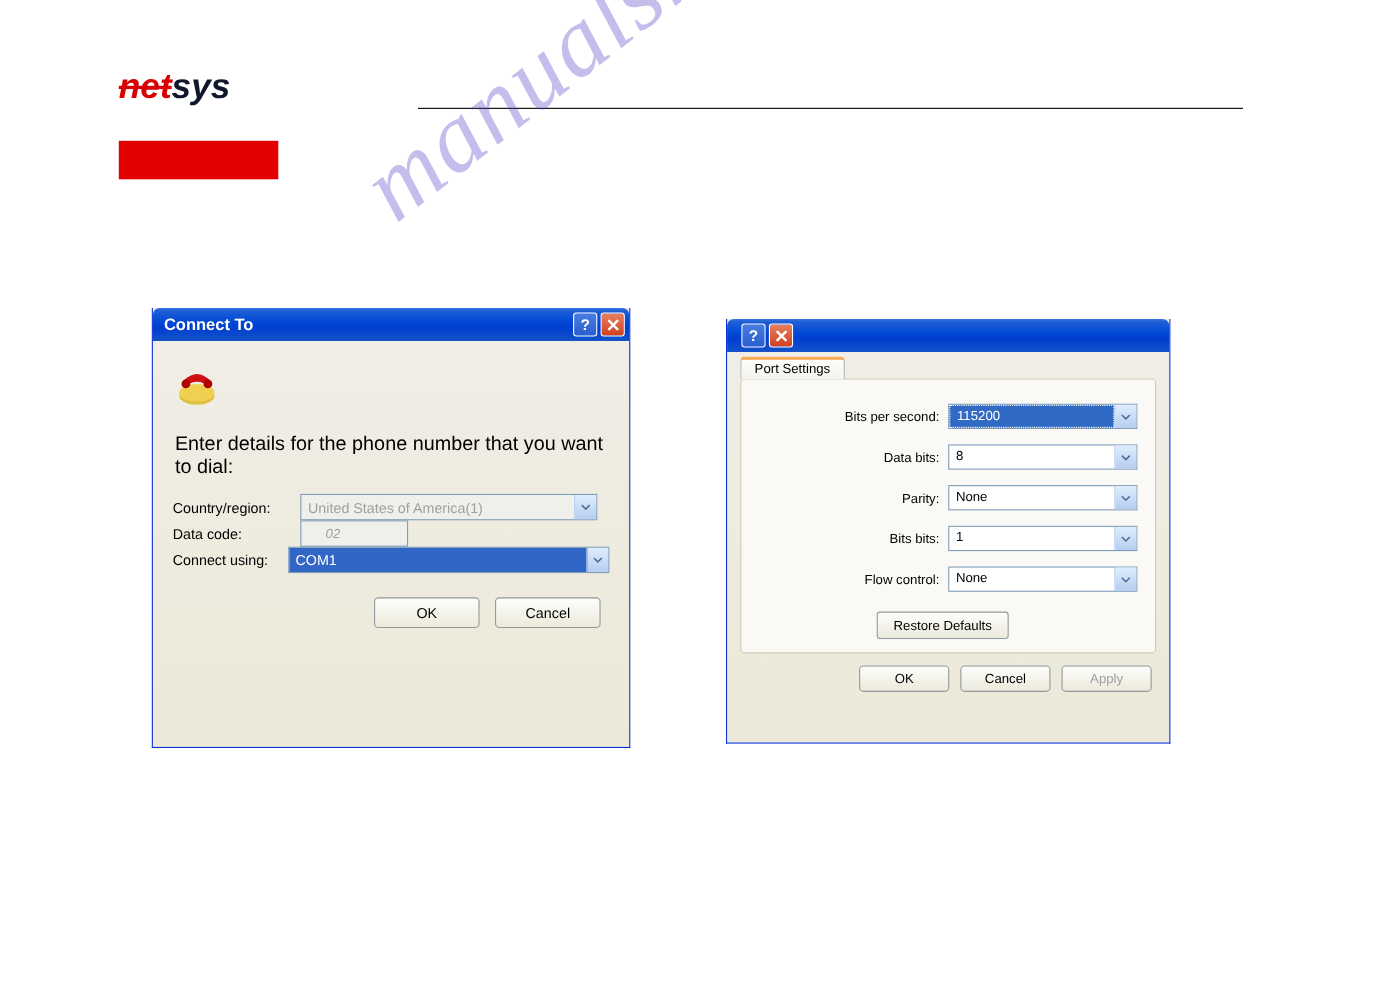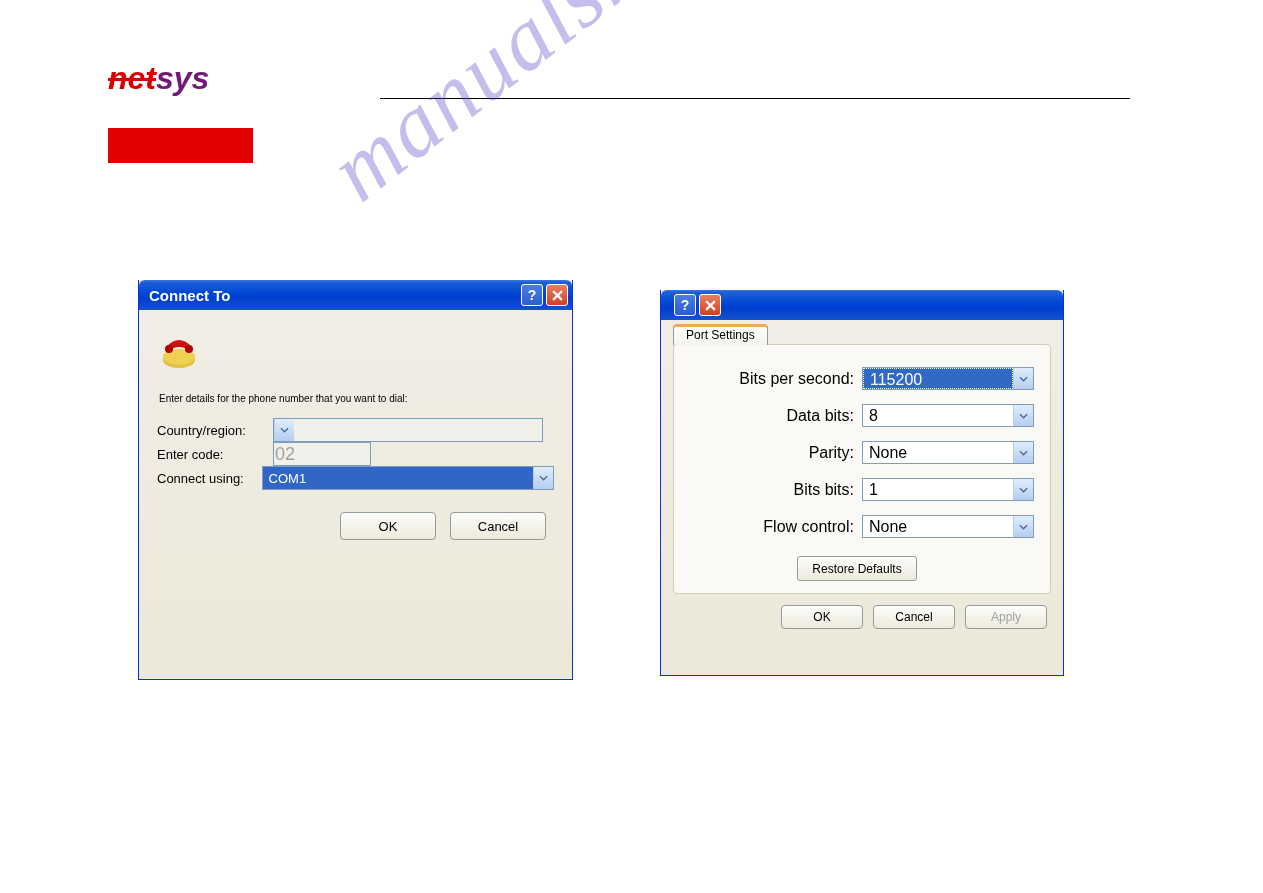--- a/index.html
+++ b/index.html
@@ -10,21 +10,21 @@
     height: 893px;
     background: #ffffff;
     font-family: Tahoma, Arial, sans-serif;
     font-size: 13px;
     position: relative;
     overflow: hidden;
   }
   .logo-area { position: absolute; left: 108px; top: 60px; }
   .logo-text { font-size: 32px; font-weight: bold; font-style: italic; }
   .logo-net { color: #d80000; text-decoration: line-through; }
-  .logo-sys { color: #701a75; }
+  .logo-sys { color: #0f172a; }
   .hr-line { position: absolute; left: 380px; top: 98px; width: 750px; height: 0; border-top: 1px solid #000; }
   .red-block { position: absolute; left: 108px; top: 128px; width: 145px; height: 35px; background: #e30000; }
 
   .watermark {
     position: absolute; left: 310px; top: 140px;
     font-size: 90px; color: rgba(90,70,200,0.35); font-style: italic;
     transform: rotate(-38deg); transform-origin: left top;
     pointer-events: none; z-index: 50; letter-spacing: 2px;
     font-family: Georgia, serif;
   }
@@ -51,26 +51,26 @@
     display: flex; align-items: center; justify-content: center;
     font-weight: bold; font-size: 14px; color: #fff;
   }
   .tb-help { background: linear-gradient(#4a7de0, #2a5dd0); }
   .tb-close { background: linear-gradient(#e88060, #d04020); }
 
   
   .connect-dialog { left: 138px; top: 280px; width: 435px; height: 400px; }
   .connect-body { padding: 16px 18px 14px 18px; }
   .phone-icons { margin: 6px 0 16px 4px; }
-  .instruction { margin: 18px 0 14px 2px; font-size: 10px; }
+  .instruction { margin: 18px 0 14px 2px; font-size: 18px; }
   .form-row { display: flex; align-items: center; }
   .form-row label { width: 116px; font-size: 13px; }
   .text-input {
     height: 24px; background: #fff; border: 1px solid #7f9db9;
-    padding: 2px 1px; font-size: 18px;
+    padding: 2px 22px; font-size: 12px; font-style: italic;
   }
   .text-input.disabled { background: #f0f0ea; color: #a0a0a0; }
   .combo {
     height: 24px; border: 1px solid #7f9db9; display: flex; align-items: center;
   }
   .combo.disabled { background: #f0f0ea; color: #a0a0a0; }
   .combo.selected { background: linear-gradient(#3165c6,#3165c6); color: #fff; }
   .combo .combo-text { flex: 1; padding: 2px 6px; }
   .combo .combo-btn {
     width: 20px; height: 100%;
@@ -97,25 +97,25 @@
     border: 1px solid #919b9c; border-bottom: none;
     border-radius: 4px 4px 0 0;
   }
   .tab.active { border-top: 3px solid #f7a850; padding-top: 1px; }
   .group-box {
     border: 1px solid #d0cbb8;
     border-radius: 4px; margin: 0 6px; padding: 22px 16px 12px 16px;
     background: #faf9f5; position: relative; top: -1px;
   }
   .prop-row { display: flex; align-items: center; justify-content: flex-end; margin-bottom: 14px; gap: 8px; }
-  .prop-row label { font-size: 16px; }
+  .prop-row label { font-size: 12px; }
   .prop-combo {
     width: 172px; height: 23px; border: 1px solid #7f9db9; display: flex; background: #fff;
   }
-  .prop-combo .pc-text { flex: 1; padding: 2px 6px; font-size: 16px; }
+  .prop-combo .pc-text { flex: 1; padding: 2px 6px; font-size: 12px; }
   .prop-combo.sel .pc-text { background: #316ac5; color: #fff; border: 1px dotted #ffe; }
   .prop-combo .combo-btn {
     width: 20px; height: 100%;
     background: linear-gradient(#dfeefd,#b6cdef);
     border-left: 1px solid #b6cdef;
     display: flex; align-items: center; justify-content: center;
   }
   .restore-row { display: flex; justify-content: center; padding: 4px 10px 0 0; }
   .restore-btn {
     min-width: 120px; height: 25px;
@@ -157,30 +157,31 @@
         <path d="M6 14 Q18 2 30 14 L30 20 Q18 10 6 20 Z" fill="#d01010"></path>
         <circle cx="8" cy="17" r="4" fill="#b00000"></circle>
         <circle cx="28" cy="17" r="4" fill="#b00000"></circle>
       </svg>
     </div>
     <div class="instruction">Enter details for the phone number that you want to dial:</div>
 
     <div class="form-row">
       <label>Country/region:</label>
       <div class="combo disabled" style="width:270px">
+        <span class="combo-text">United States of America(1)</span>
         <div class="combo-btn">
           <svg viewBox="0 0 10 6">
               <path d="M1 1 L5 5 L9 1" fill="none" stroke="#4a6a9a" stroke-width="1.5"></path>
             </svg>
         </div>
       </div>
     </div>
 
     <div class="form-row">
-      <label>Enter code:</label>
+      <label>Data code:</label>
       <input class="text-input disabled" style="width: 98px;" readonly="" value="02">
     </div>
 
 
     <div class="form-row">
       <label>Connect using:</label>
       <div class="combo selected" style="width:324px">
         <span class="combo-text">COM1</span>
         <div class="combo-btn">
           <svg viewBox="0 0 10 6">

